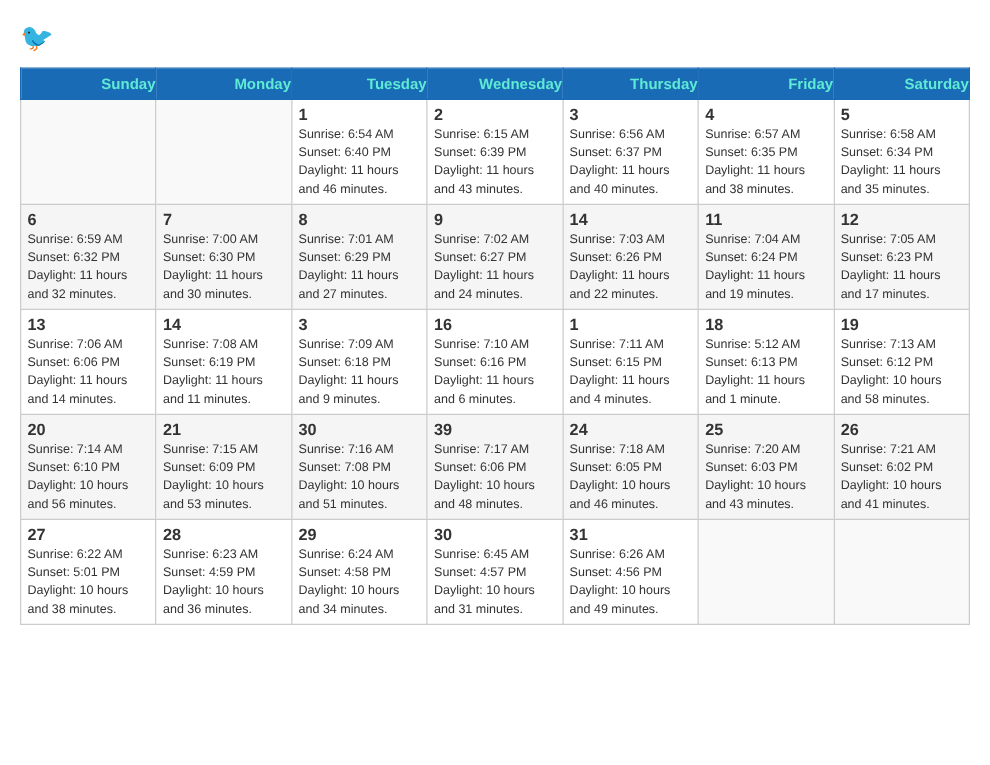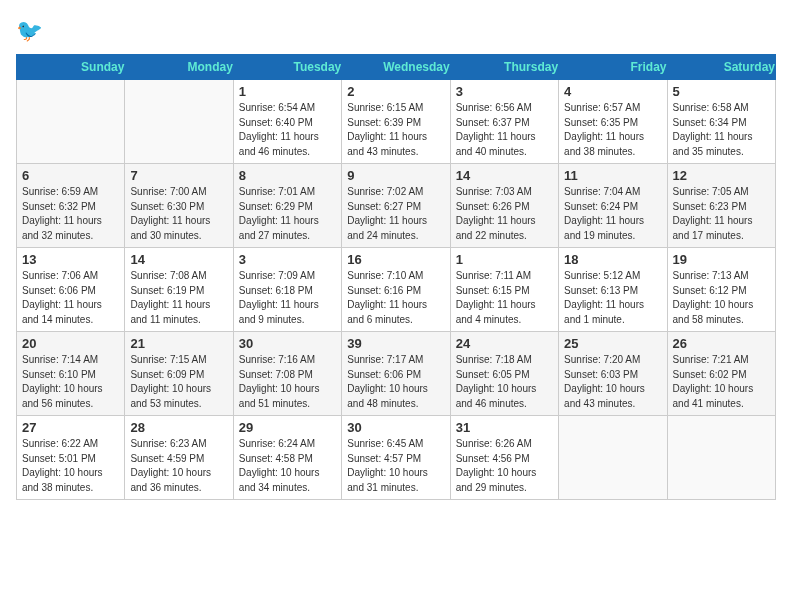--- a/index.html
+++ b/index.html
@@ -368,20 +368,20 @@
           <div>Sunrise: 6:45 AM</div>
           <div>Sunset: 4:57 PM</div>
           <div>Daylight: 10 hours and 31 minutes.</div>
         </div>
         </td>
         <td>
           <span class="day-num">31</span>
         <div class="cell-content">
           <div>Sunrise: 6:26 AM</div>
           <div>Sunset: 4:56 PM</div>
-          <div>Daylight: 10 hours and 29 minutes.</div>
+          <div>Daylight: 10 hours and 49 minutes.</div>
         </div>
         </td>
         <td class="empty"></td>
         <td class="empty"></td>
       </tr>
     </tbody>
 </table>
 
 </body></html>

